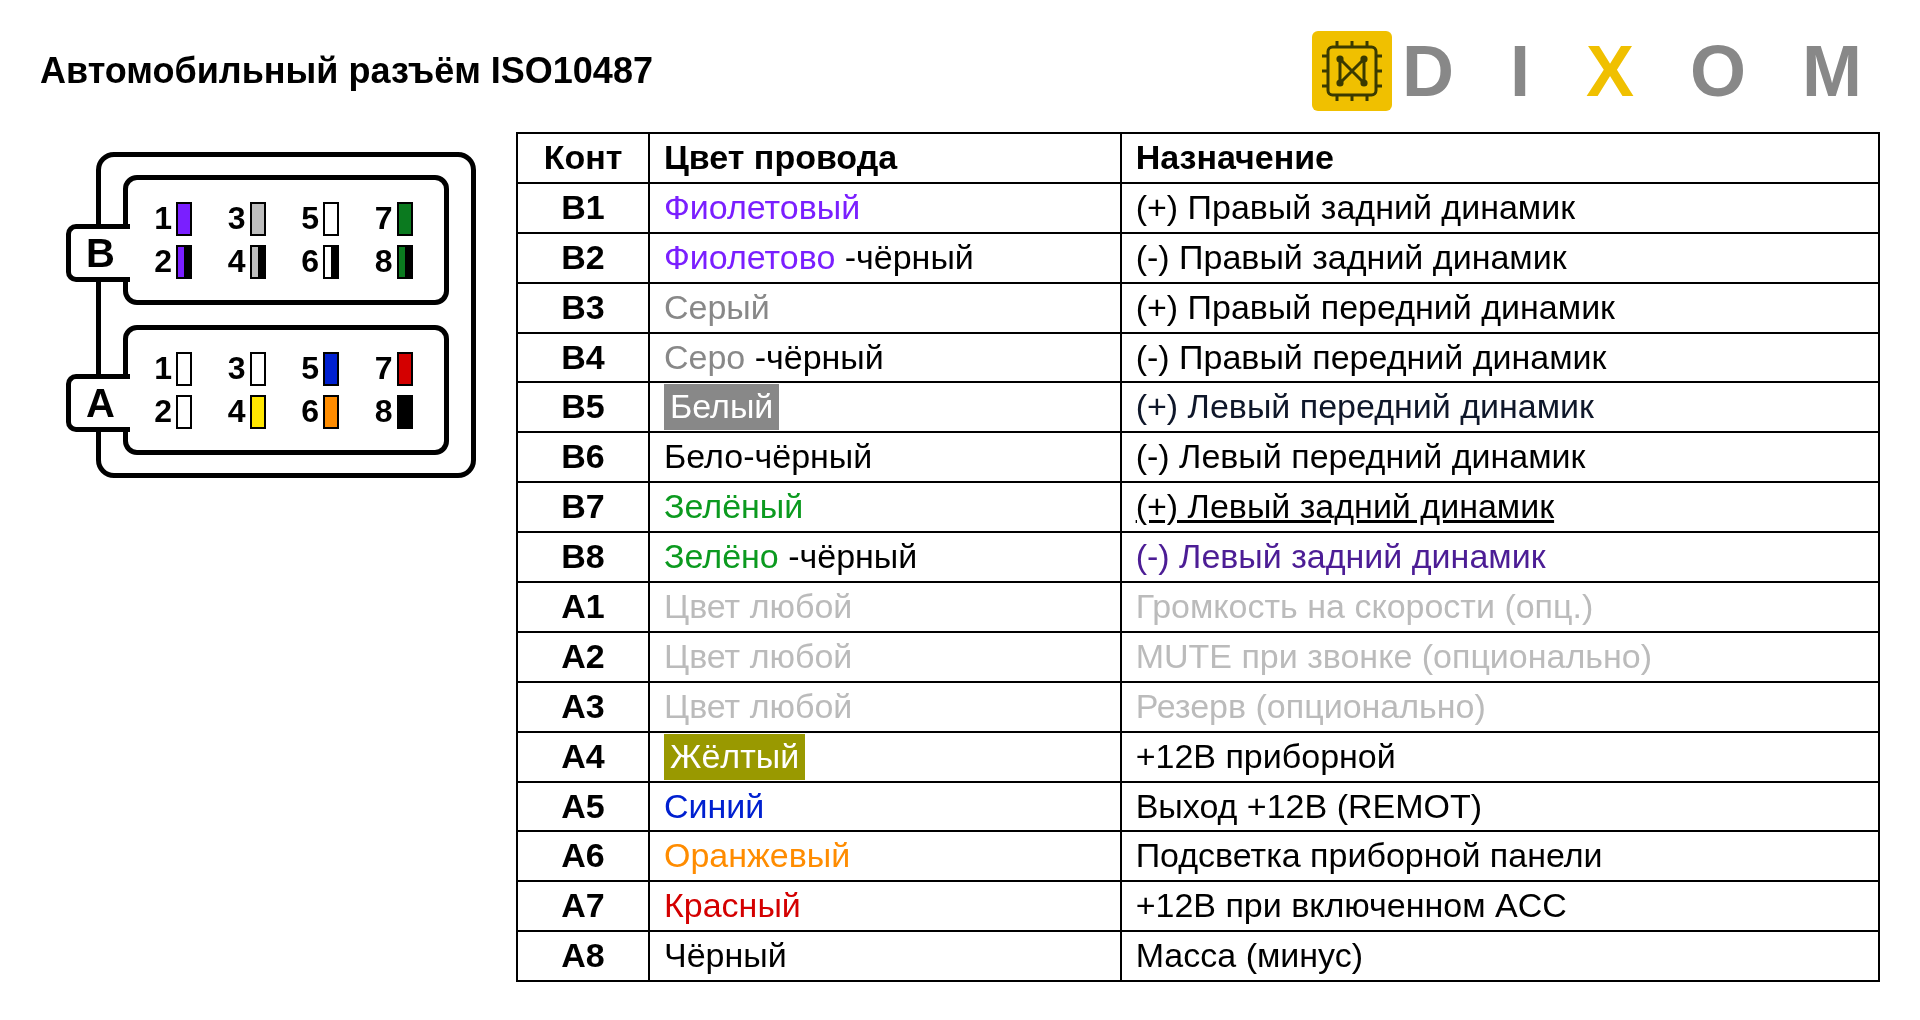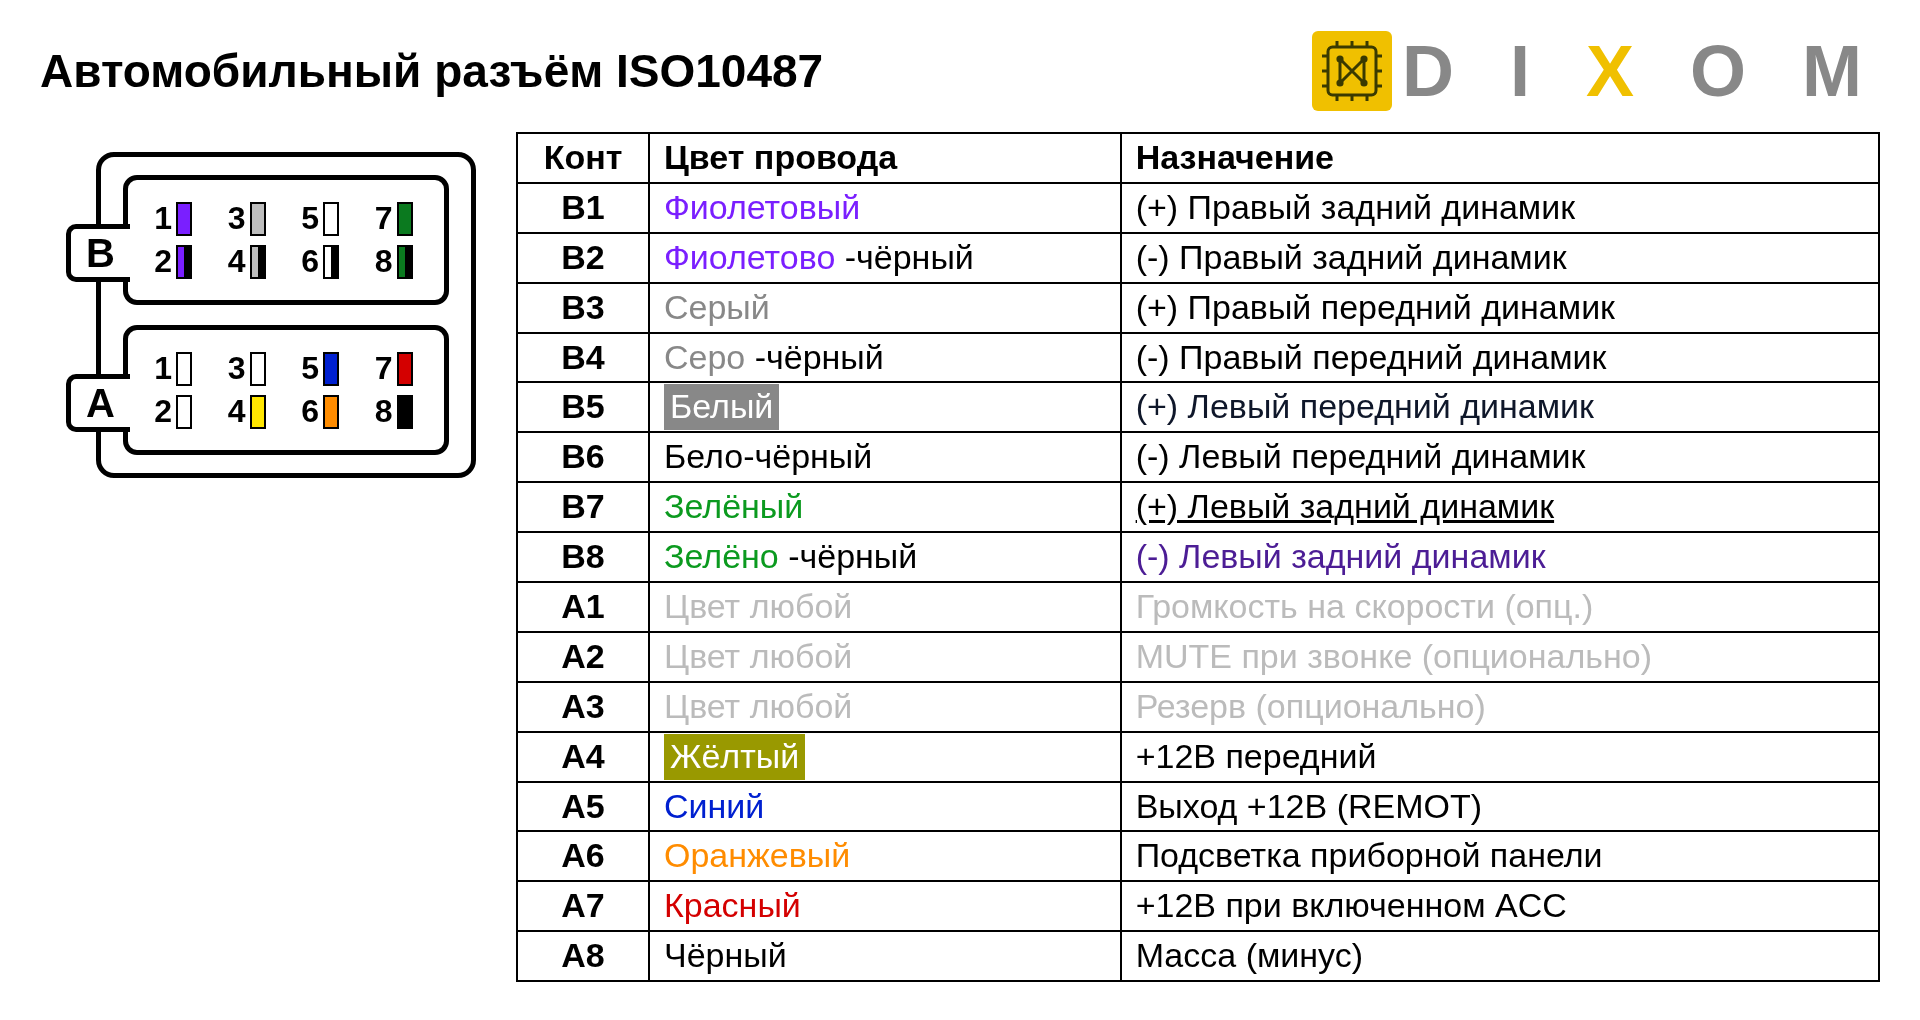--- a/index.html
+++ b/index.html
@@ -10,21 +10,21 @@
     background: #fff;
     color: #000;
   }
   .header {
     display: flex;
     justify-content: space-between;
     align-items: center;
     margin-bottom: 20px;
   }
   h1 {
-    font-size: 46px;
+    font-size: 36px;
     font-weight: bold;
     margin: 0;
   }
   .logo {
     display: flex;
     align-items: center;
     gap: 10px;
   }
   .logo-chip {
     width: 80px;
@@ -299,21 +299,21 @@
           <td style="color: rgb(187, 187, 187);">MUTE при звонке (опционально)</td>
         </tr>
         <tr>
           <td class="col-pin">A3</td>
           <td><span style="color: rgb(187, 187, 187);">Цвет любой</span></td>
           <td style="color: rgb(187, 187, 187);">Резерв (опционально)</td>
         </tr>
         <tr>
           <td class="col-pin">A4</td>
           <td><span class="hl-yellow">Жёлтый</span></td>
-          <td style="color: rgb(0, 0, 0);">+12В передний</td>
+          <td style="color: rgb(0, 0, 0);">+12В приборной</td>
         </tr>
         <tr>
           <td class="col-pin">A5</td>
           <td><span style="color: rgb(0, 32, 208);">Синий</span></td>
           <td style="color: rgb(0, 0, 0);">Выход +12В (REMOT)</td>
         </tr>
         <tr>
           <td class="col-pin">A6</td>
           <td><span style="color: rgb(255, 140, 0);">Оранжевый</span></td>
           <td style="color: rgb(0, 0, 0);">Подсветка приборной панели</td>

